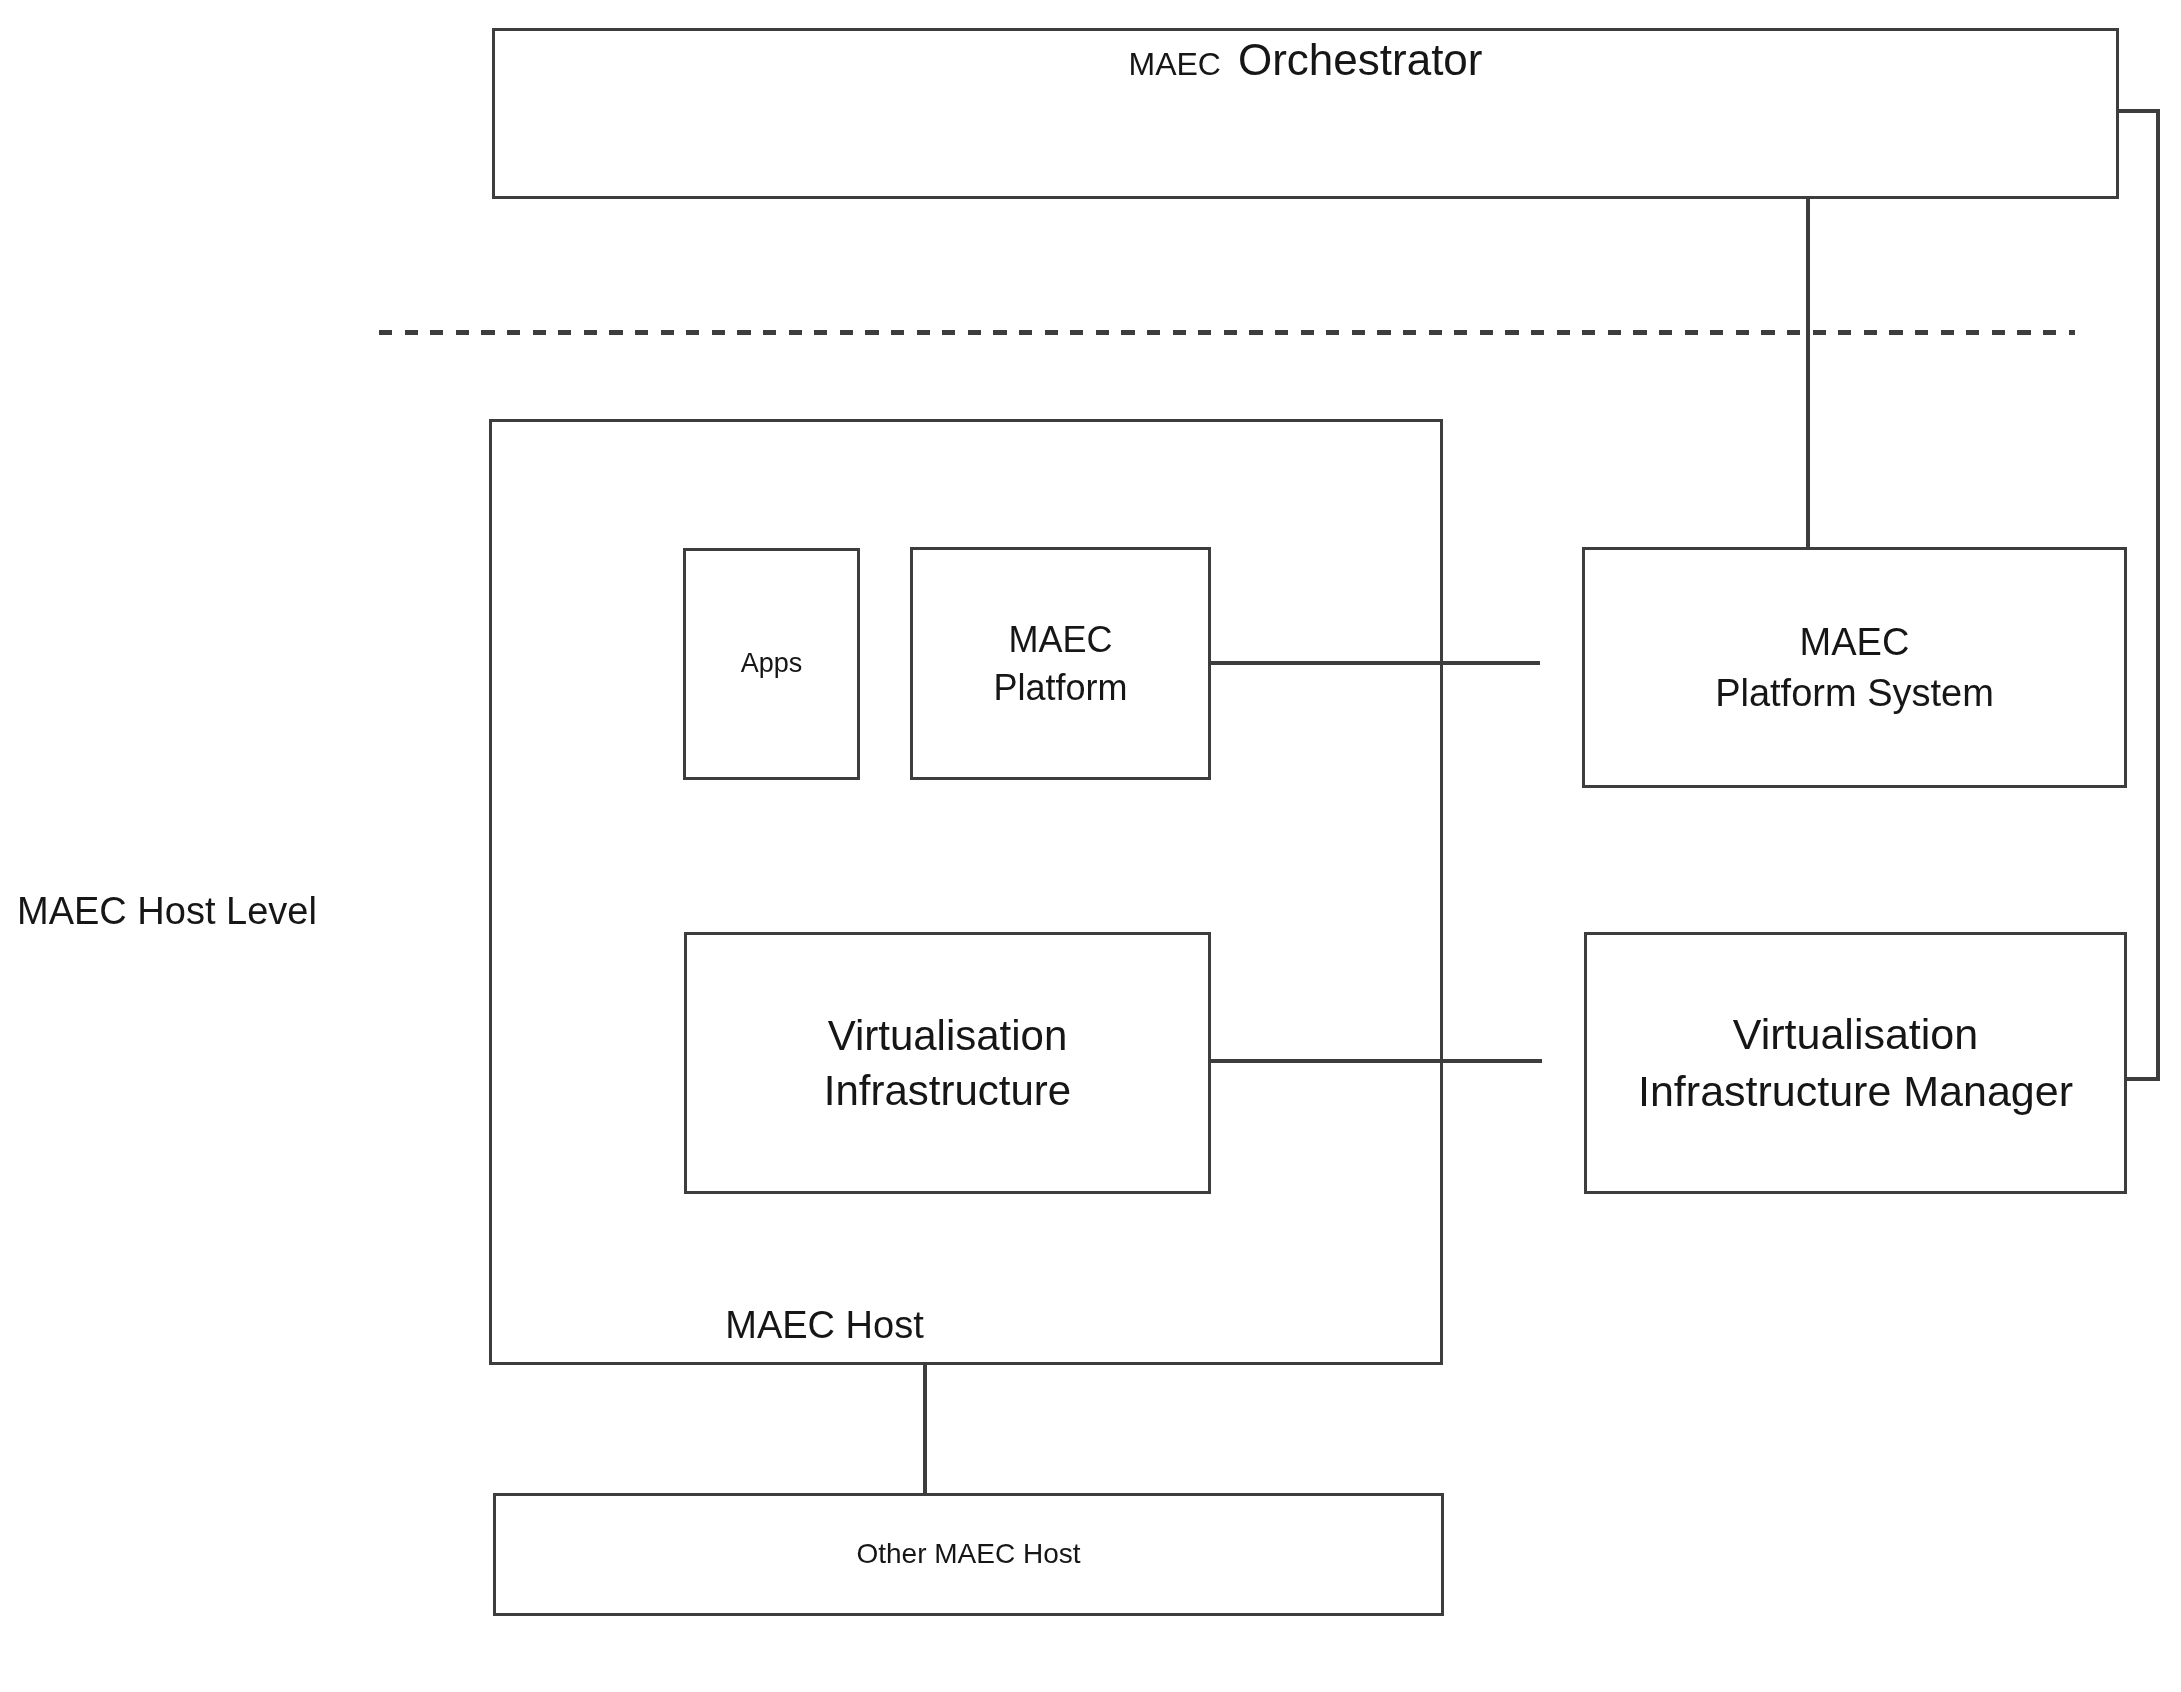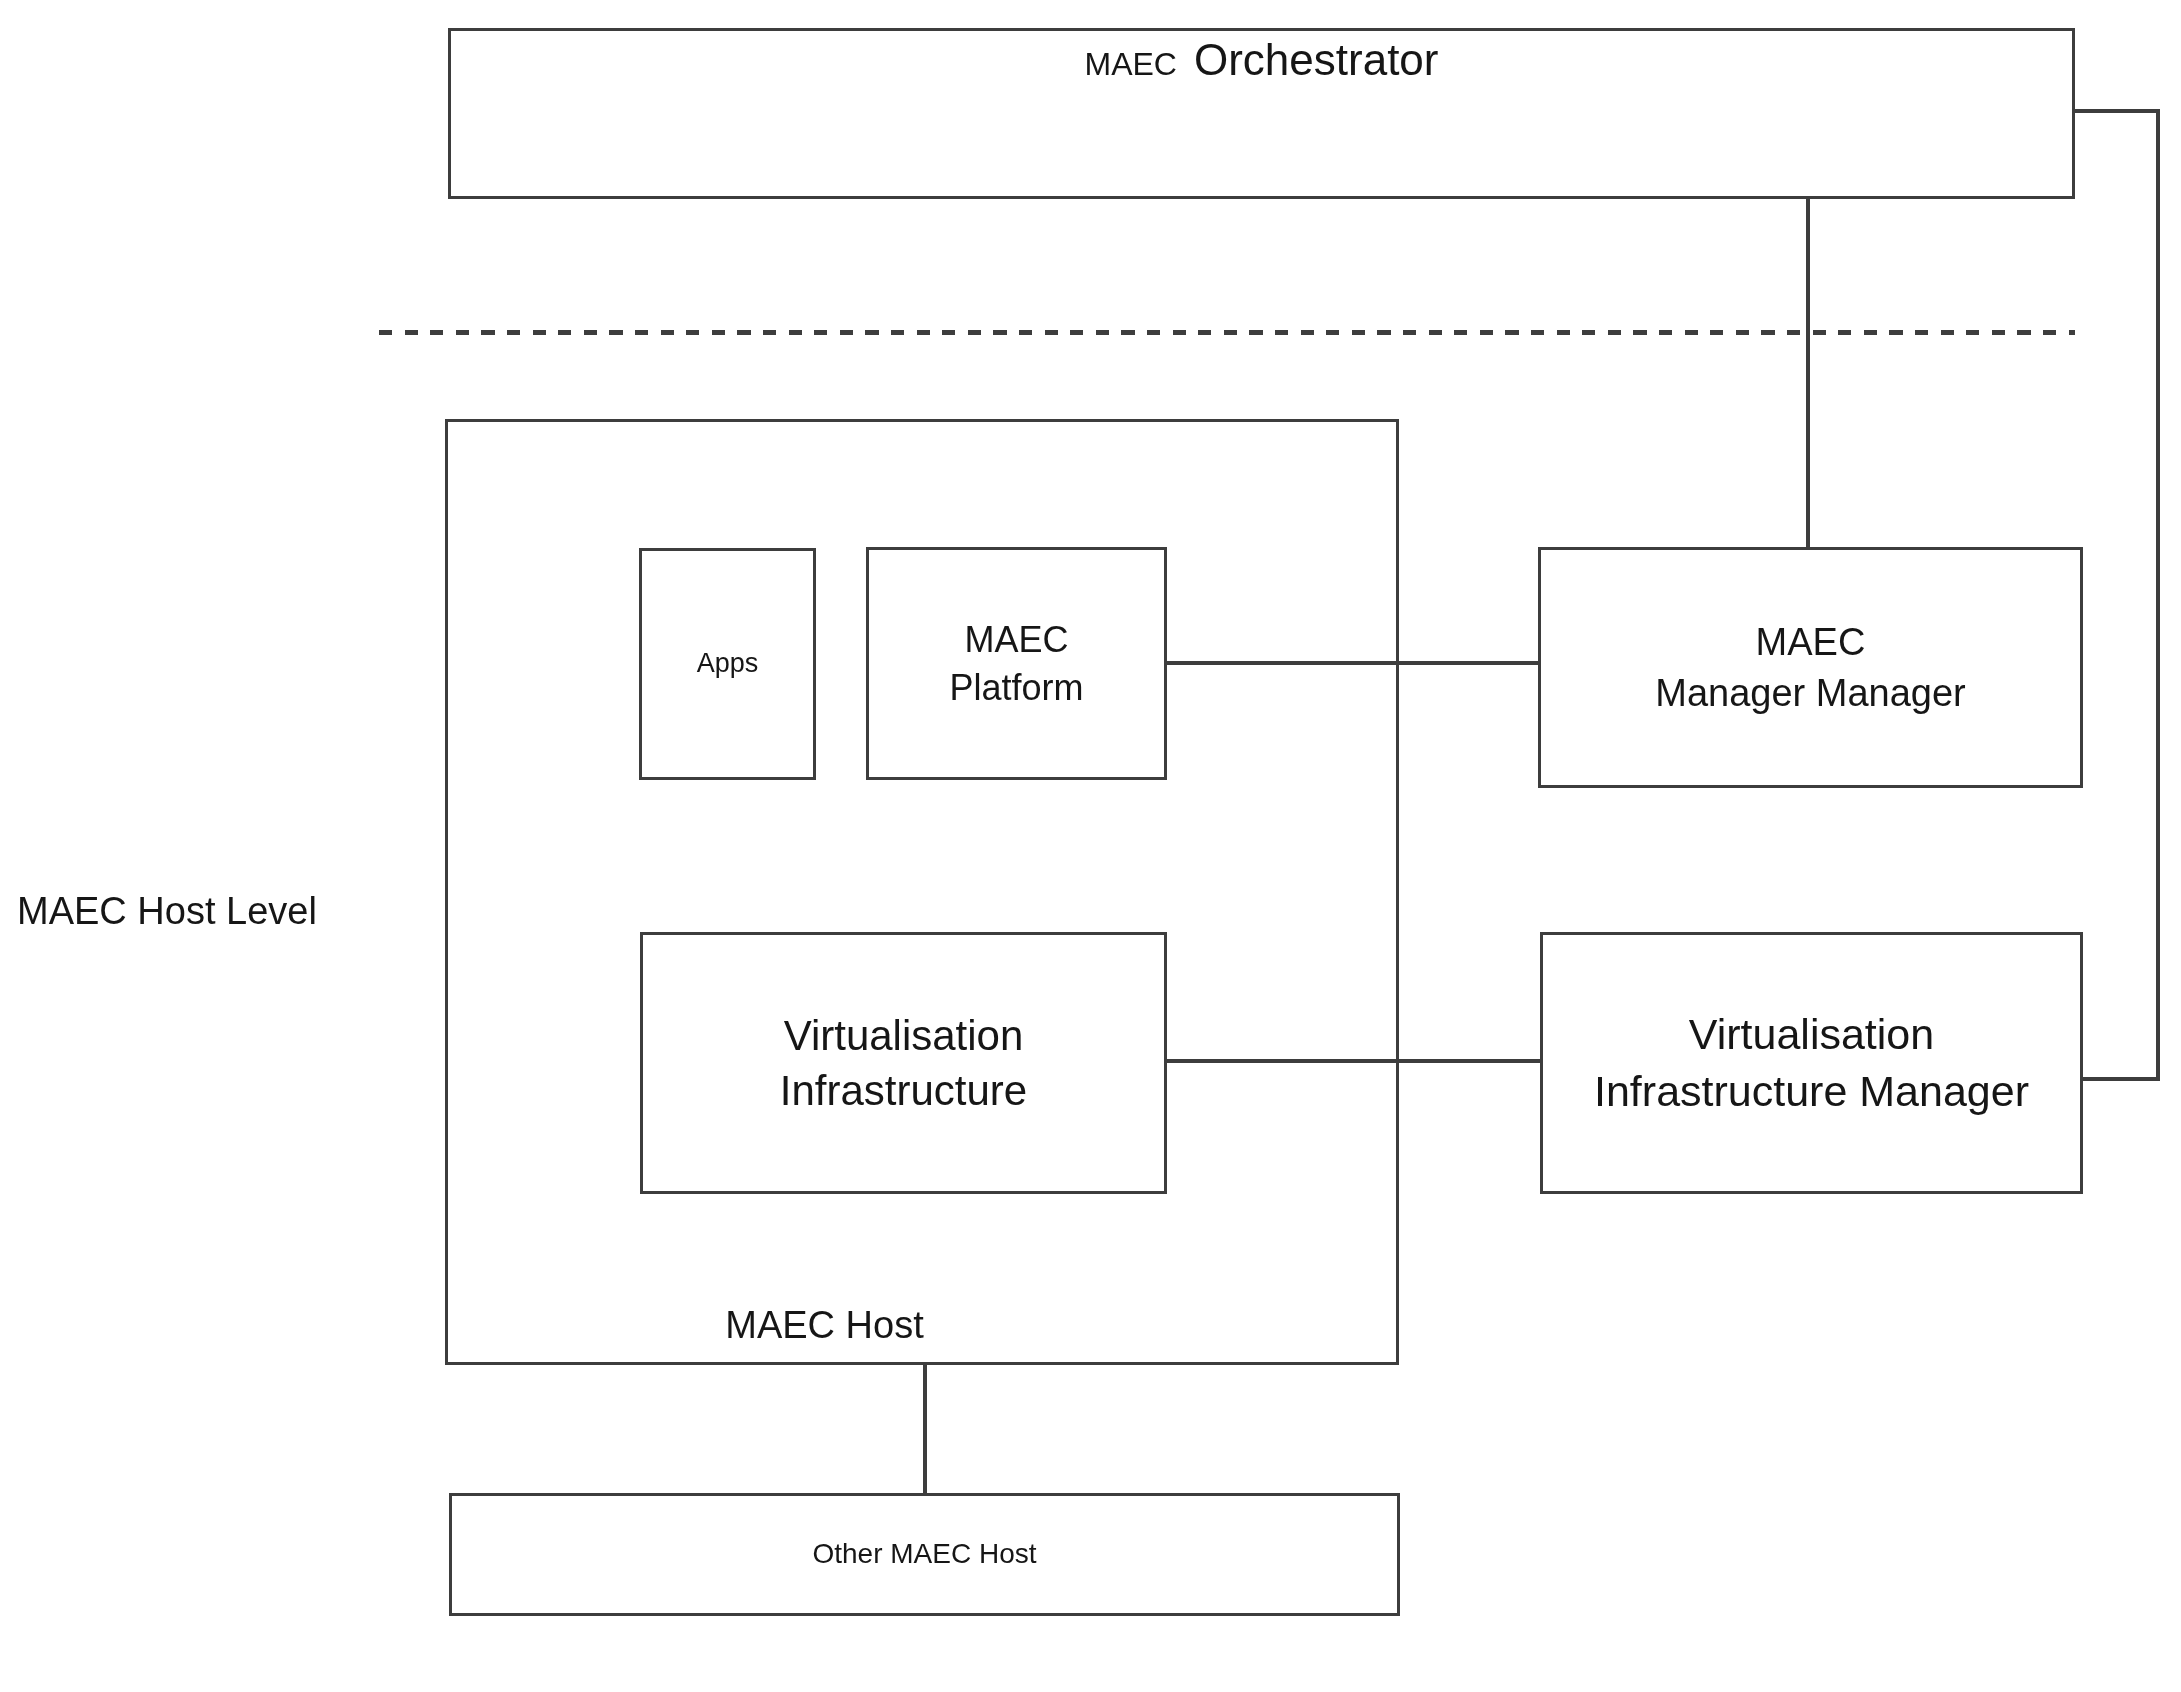--- a/index.html
+++ b/index.html
@@ -26,20 +26,21 @@
     box-sizing: border-box;
     border: 3.8px solid var(--line);
     background: var(--bg);
     display: flex;
     flex-direction: column;
     align-items: center;
     justify-content: center;
     text-align: center;
     line-height: 1.32;
     z-index: 2;
+    margin-left: 44px;
   }
   .side-label {
     position: absolute;
     font-size: 38px;
     white-space: nowrap;
     z-index: 3;
   }
   .caption {
     position: absolute;
     font-size: 38px;
@@ -114,21 +115,21 @@
     <span>Platform</span>
   </div>
 
   <div class="box" id="vi">
     <span>Virtualisation</span>
     <span>Infrastructure</span>
   </div>
 
   <div class="box" id="pm">
     <span>MAEC</span>
-    <span>Manager Manager</span>
+    <span>Platform System</span>
   </div>
 
   <div class="box" id="vim">
     <span>Virtualisation</span>
     <span>Infrastructure Manager</span>
   </div>
 
   <div class="box" id="other-host">
     <span>Other MAEC Host</span>
   </div>

